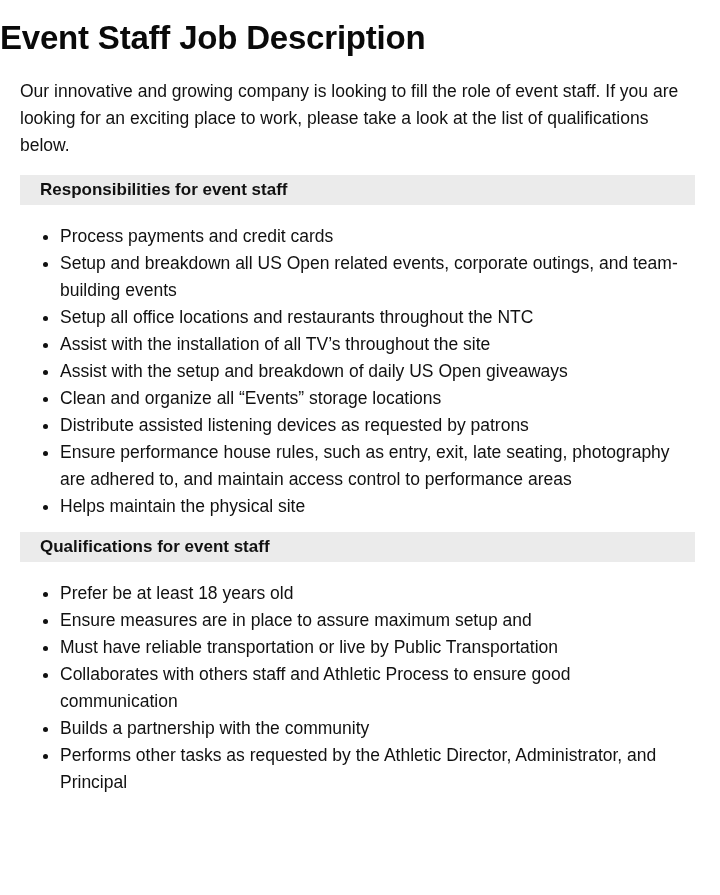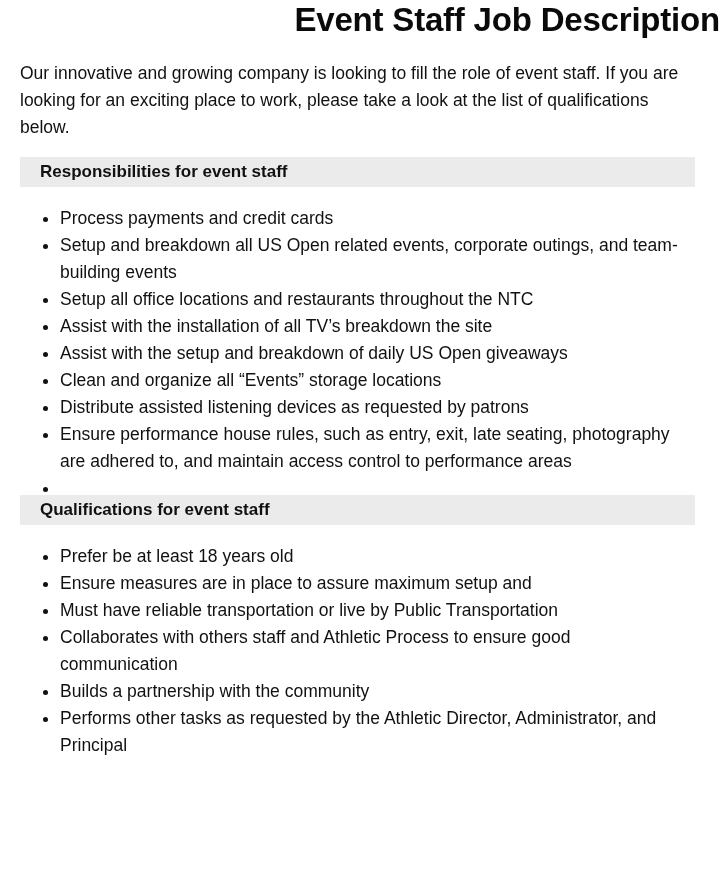--- a/index.html
+++ b/index.html
@@ -14,22 +14,22 @@
       font-family: "Liberation Sans", "DejaVu Sans", sans-serif;
       color: #111111;
     }
     .page {
       position: relative;
       width: 720px;
       height: 895px;
     }
     .title {
       margin: 0;
-      padding-top: 0;
-      text-align: right;
+      padding-top: 18px;
+      text-align: left;
       font-size: 33px;
       font-weight: bold;
       line-height: 40px;
       letter-spacing: -0.2px;
       color: #0a0a0a;
     }
     .intro {
       margin: 20px 20px 10px 20px;
       font-size: 17.5px;
       line-height: 27px;
@@ -42,21 +42,21 @@
       background: #ebebeb;
       box-sizing: border-box;
       padding-left: 20px;
       display: flex;
       align-items: center;
       font-size: 17px;
       font-weight: bold;
       color: #111111;
     }
     .sec1 { margin-top: 16px; }
-    .sec2 { margin-top: 20px; }
+    .sec2 { margin-top: 12px; }
     ul.items {
       list-style: none;
       margin: 18px 0 0 0;
       padding: 0;
     }
     ul.items li {
       position: relative;
       padding-left: 60px;
       padding-right: 34px;
       font-size: 17.5px;
@@ -79,26 +79,26 @@
 <div class="page">
   <h1 class="title">Event Staff Job Description</h1>
 
   <p class="intro">Our innovative and growing company is looking to fill the role of event staff. If you are looking for an exciting place to work, please take a look at the list of qualifications below.</p>
 
   <div class="section-header sec1">Responsibilities for event staff</div>
   <ul class="items">
     <li><span class="bullet"></span><span>Process payments and credit cards</span></li>
     <li><span class="bullet"></span><span>Setup and breakdown all US Open related events, corporate outings, and team-building events</span></li>
     <li><span class="bullet"></span><span>Setup all office locations and restaurants throughout the NTC</span></li>
-    <li><span class="bullet"></span><span>Assist with the installation of all TV’s breakdown the site</span></li>
+    <li><span class="bullet"></span><span>Assist with the installation of all TV’s throughout the site</span></li>
     <li><span class="bullet"></span><span>Assist with the setup and breakdown of daily US Open giveaways</span></li>
     <li><span class="bullet"></span><span>Clean and organize all “Events” storage locations</span></li>
     <li><span class="bullet"></span><span>Distribute assisted listening devices as requested by patrons</span></li>
     <li><span class="bullet"></span><span>Ensure performance house rules, such as entry, exit, late seating, photography are adhered to, and maintain access control to performance areas</span></li>
-    <li><span class="bullet"></span></li>
+    <li><span class="bullet"></span><span>Helps maintain the physical site</span></li>
   </ul>
 
   <div class="section-header sec2">Qualifications for event staff</div>
   <ul class="items">
     <li><span class="bullet"></span><span>Prefer be at least 18 years old</span></li>
     <li><span class="bullet"></span><span>Ensure measures are in place to assure maximum setup and</span></li>
     <li><span class="bullet"></span><span>Must have reliable transportation or live by Public Transportation</span></li>
     <li><span class="bullet"></span><span>Collaborates with others staff and Athletic Process to ensure good communication</span></li>
     <li><span class="bullet"></span><span>Builds a partnership with the community</span></li>
     <li><span class="bullet"></span><span>Performs other tasks as requested by the Athletic Director, Administrator, and Principal</span></li>

